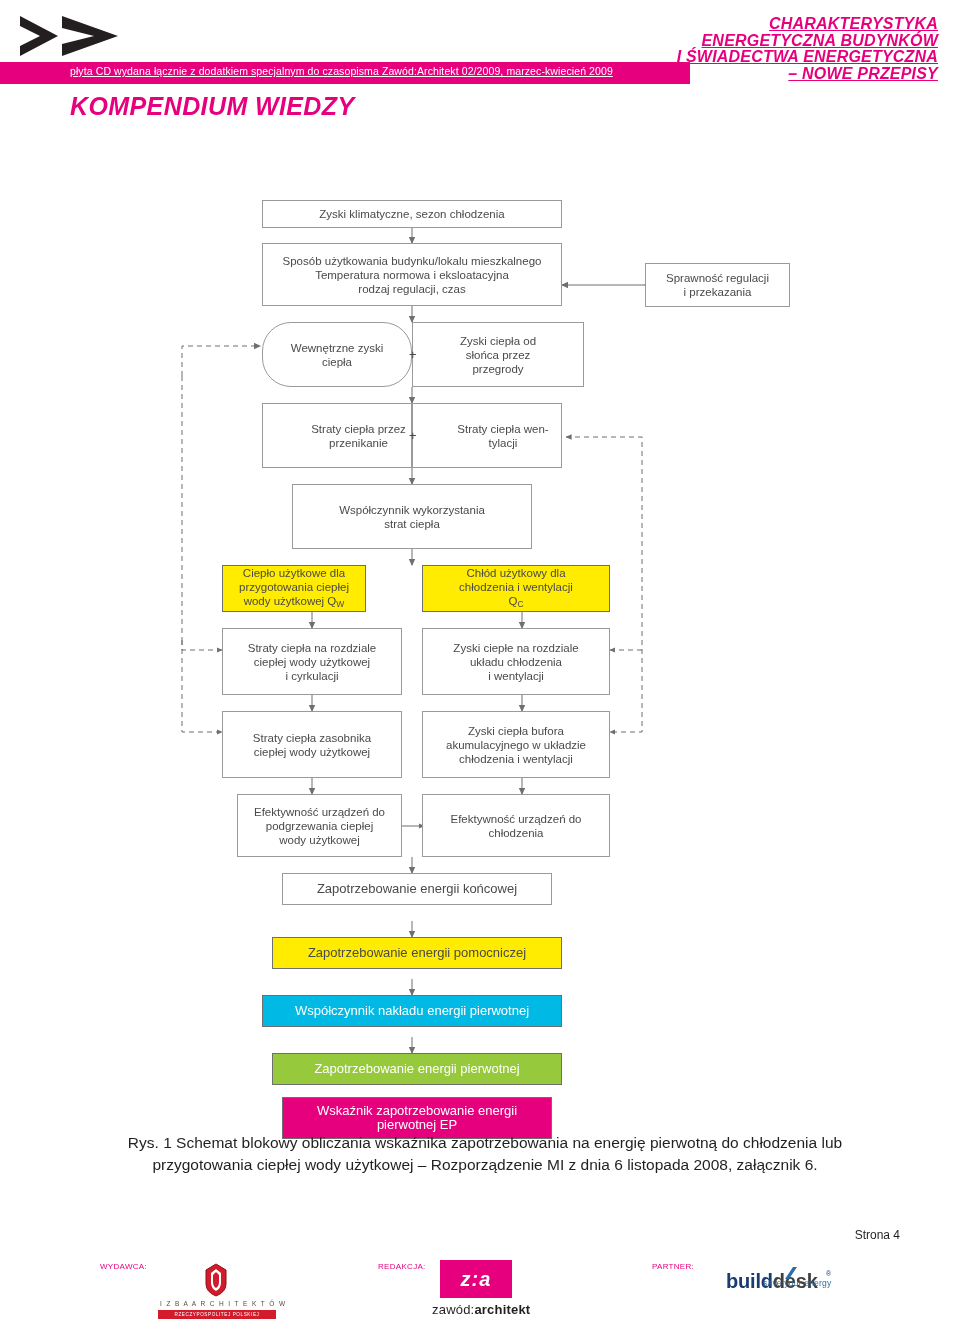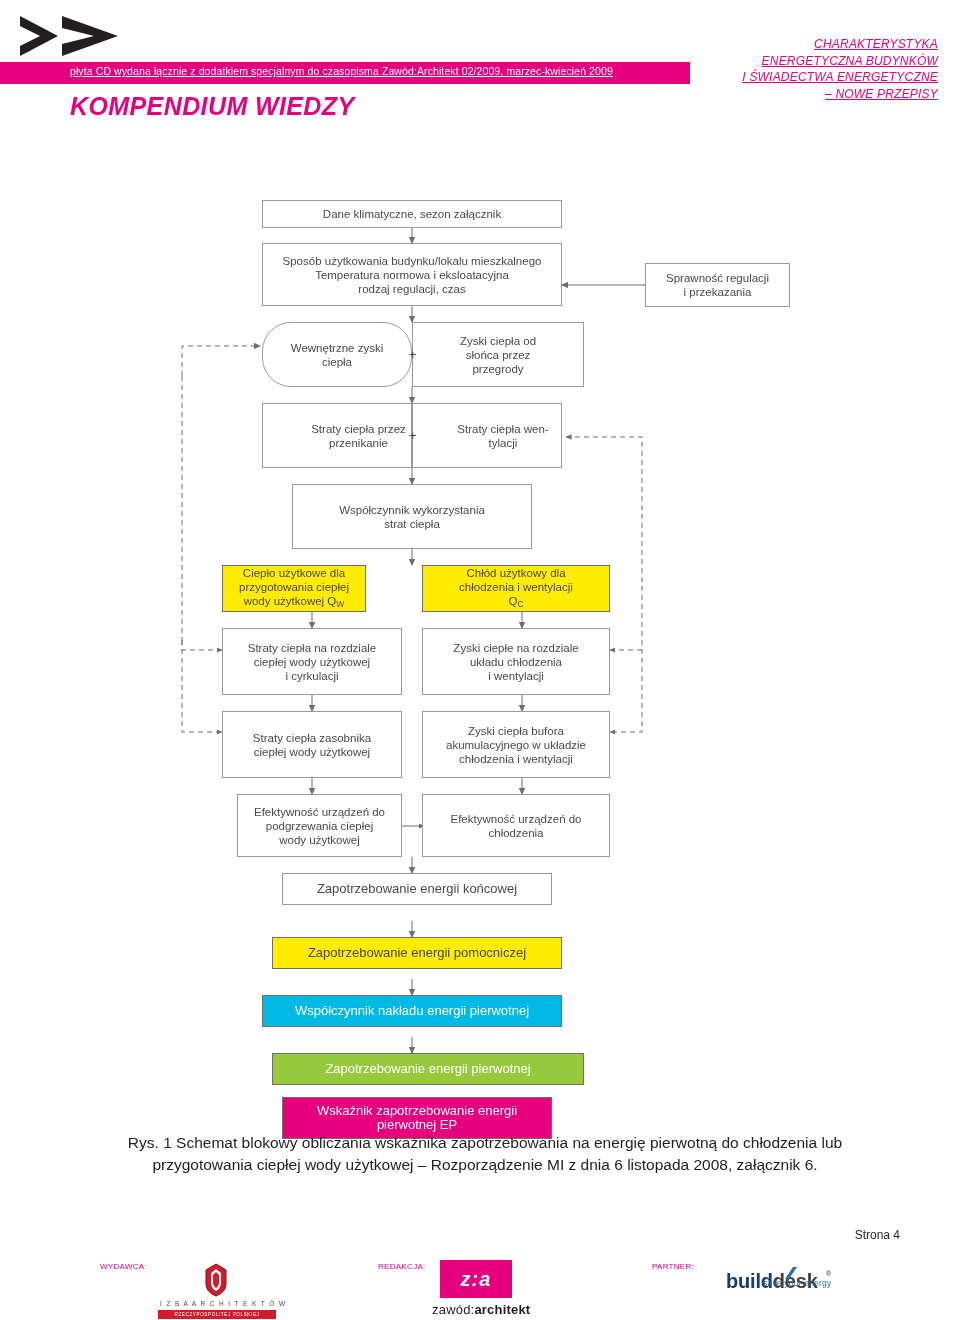--- a/index.html
+++ b/index.html
@@ -18,23 +18,22 @@
     position:absolute;left:70px;top:65px;width:610px;
     color:#ffffff;font-size:10.5px;letter-spacing:.1px;white-space:nowrap;
     text-decoration:underline;
   }
   .hdr-kompendium{
     position:absolute;left:70px;top:92px;
     color:#e6007e;font-size:25px;font-weight:bold;font-style:italic;letter-spacing:.4px;
   }
   .hdr-right{
     position:absolute;right:22px;top:16px;width:420px;text-align:right;
-    color:#e6007e;font-weight:normal;font-style:italic;font-size:12px;line-height:16.5px;
+    color:#e6007e;font-weight:bold;font-style:italic;font-size:16px;line-height:16.5px;
     letter-spacing:.2px;
-    margin-top:20px;
   }
   .hdr-right span{display:block;text-decoration:underline;}
 
   
   .diagram{position:absolute;left:0;top:150px;width:960px;height:980px;}
   .node{
     position:absolute;box-sizing:border-box;
     border:1px solid #9a9a9a;background:#ffffff;
     color:#4a4a4a;font-size:11.5px;line-height:14px;text-align:center;
     display:flex;align-items:center;justify-content:center;padding:2px 4px;
@@ -81,21 +80,21 @@
       <path d="M2 2 L40 22 L2 42 L2 32 L22 22 L2 12 Z" fill="#231f20"></path>
       <path d="M44 2 L100 22 L44 42 L44 30 L76 22 L44 14 Z" fill="#231f20"></path>
     </svg>
   </div>
   <div class="hdr-bar"></div>
   <div class="hdr-bar-txt">płyta CD wydana łącznie z dodatkiem specjalnym do czasopisma Zawód:Architekt 02/2009, marzec-kwiecień 2009</div>
   <div class="hdr-kompendium">KOMPENDIUM WIEDZY</div>
   <div class="hdr-right">
     <span>CHARAKTERYSTYKA</span>
     <span>ENERGETYCZNA BUDYNKÓW</span>
-    <span>I ŚWIADECTWA ENERGETYCZNE</span>
+    <span>I ŚWIADECTWA ENERGETYCZNA</span>
     <span>– NOWE PRZEPISY</span>
   </div>
 </div>
 
 <div class="diagram">
 
   <svg class="vsvg">
     <defs>
       <marker id="ah" markerWidth="7" markerHeight="7" refX="6" refY="3.2" orient="auto">
         <path d="M0,0 L7,3.2 L0,6.4 z" fill="#6f6f6f"></path>
@@ -140,21 +139,21 @@
       <line x1="566" y1="287" x2="566" y2="287" stroke-dasharray="5,4"></line>
       <path d="M592 443 L602 443"></path>
       <path d="M610 452 L578 437" marker-end="url(#ahe)"></path>
     </g>
 
     <g stroke="#6f6f6f" stroke-width="1" fill="none">
       <line x1="394" y1="676" x2="424" y2="676" marker-start="url(#ahe)" marker-end="url(#ahs)"></line>
     </g>
   </svg>
 
-  <div class="node" style="left:262px;top:50px;width:300px;height:28px;">Dane klimatyczne, sezon załącznik</div>
+  <div class="node" style="left:262px;top:50px;width:300px;height:28px;">Zyski klimatyczne, sezon chłodzenia</div>
 
   <div class="node" style="left:262px;top:93px;width:300px;height:63px;white-space:pre-line;">Sposób użytkowania budynku/lokalu mieszkalnego
 Temperatura normowa i eksloatacyjna
 rodzaj regulacji, czas</div>
 
   <div class="node" style="left:645px;top:113px;width:145px;height:44px;white-space:pre-line;">Sprawność regulacji
 i przekazania</div>
 
   <div class="node" style="left:262px;top:172px;width:150px;height:65px;white-space:pre-line;border-radius:29px;">Wewnętrzne zyski
 ciepła</div>
@@ -201,21 +200,21 @@
 wody użytkowej</div>
   <div class="node" style="left:422px;top:644px;width:188px;height:63px;white-space:pre-line;">Efektywność urządzeń do
 chłodzenia</div>
 
   <div class="node" style="left:282px;top:723px;width:270px;height:32px;font-size:13px;">Zapotrzebowanie energii końcowej</div>
 
   <div class="node yellow" style="left:272px;top:787px;width:290px;height:32px;font-size:13px;">Zapotrzebowanie energii pomocniczej</div>
 
   <div class="node cyan" style="left:262px;top:845px;width:300px;height:32px;font-size:13px;">Współczynnik nakładu energii pierwotnej</div>
 
-  <div class="node green" style="left:272px;top:903px;width:312px;height:32px;font-size:13px;">Zapotrzebowanie energii pierwotnej</div>
+  <div class="node green" style="left:272px;top:903px;width:290px;height:32px;font-size:13px;">Zapotrzebowanie energii pierwotnej</div>
 
   <div class="node magenta" style="left:282px;top:947px;width:270px;height:42px;font-size:13px;white-space:pre-line;">Wskaźnik zapotrzebowanie energii
 pierwotnej EP</div>
 </div>
 
 <div class="caption">Rys. 1 Schemat blokowy obliczania wskaźnika zapotrzebowania na energię pierwotną do chłodzenia lub przygotowania ciepłej wody użytkowej – Rozporządzenie MI z dnia 6 listopada 2008, załącznik 6.</div>
 
 <div class="pageno">Strona 4</div>
 
 <div class="footer">

